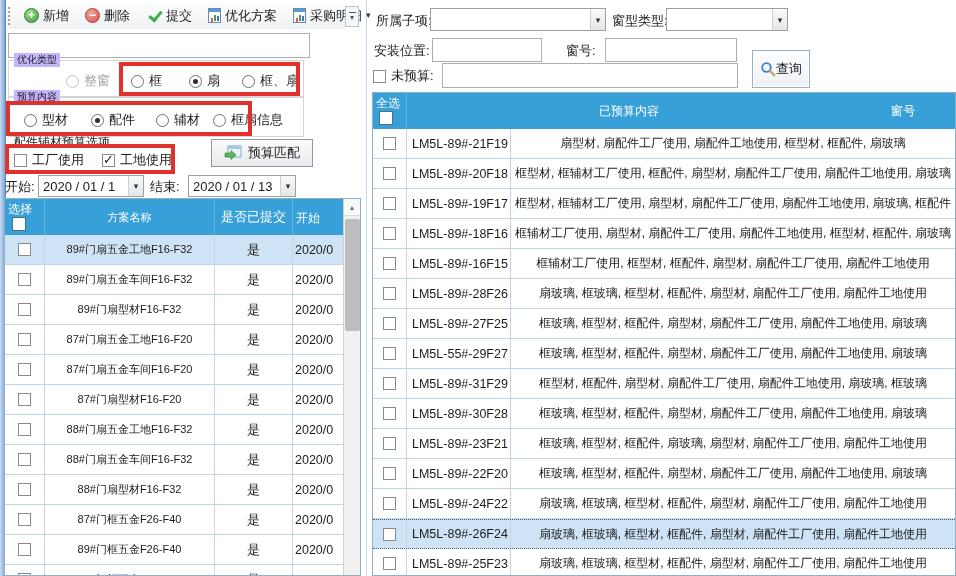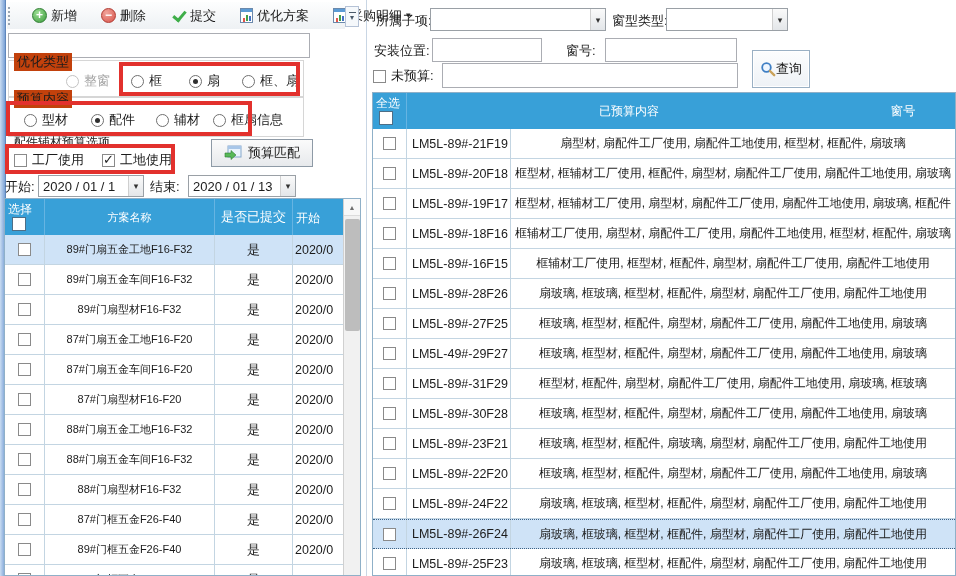--- a/index.html
+++ b/index.html
@@ -7,21 +7,21 @@
 body{font-family:"Liberation Sans","DejaVu Sans",sans-serif}
 #app{position:relative;width:956px;height:576px;background:#fff;overflow:hidden;font-size:13px;color:#1b1b1b;
  --hdr:#38a0d8;--sel:#cfe3f7;--red:#e2312d;--grid:#c3d5e2}
 .abs{position:absolute}
 
 
 .dock-strip{left:0;top:0;width:6px;height:576px;background:linear-gradient(90deg,#c9dcf2,#7ba2d6);border-right:1px solid #5f87bc}
 .vsep{left:366px;top:0;width:1px;height:576px;background:#c9d6e4}
 
 
-.toolbar{left:7px;top:2px;width:338px;height:27px;display:flex;align-items:center;gap:12px;background:linear-gradient(#fdfefe,#eef1f4)}
+.toolbar{left:7px;top:2px;width:338px;height:27px;display:flex;align-items:center;gap:4px;background:linear-gradient(#fdfefe,#eef1f4)}
 .grip{width:4px;height:18px;border-left:2px dotted #9aa5b1;margin:0 4px 0 1px}
 .tbtn{display:flex;align-items:center;gap:4px;padding:3px 5px;border:1px solid transparent;border-radius:2px;cursor:default;white-space:nowrap}
 .ticon{position:relative;display:inline-block}
 .icon-add,.icon-del{width:15px;height:15px;border-radius:50%;color:#fff;font-weight:bold;text-align:center;line-height:14px;font-size:12px}
 .icon-add{background:radial-gradient(circle at 35% 30%,#9ade92,#3f9e3f);border:1px solid #2e7d32}
 .icon-del{background:radial-gradient(circle at 35% 30%,#f0a49b,#d9534a);border:1px solid #b03a31}
 .icon-add::after{content:"+";display:block;margin-top:-1px}
 .icon-del::after{content:"−";display:block;margin-top:-1px}
 .icon-check{width:16px;height:14px}
 .icon-check::after{content:"";position:absolute;left:3px;top:2px;width:10px;height:5px;border-left:3px solid #3fae49;border-bottom:3px solid #3fae49;transform:rotate(-50deg)}
@@ -37,21 +37,21 @@
 
 .tinput{border:1px solid #abadb3;background:#fff;padding:0 4px;font:inherit;color:#1b1b1b;outline:none}
 .search-input{left:8px;top:33px;width:302px;height:25px}
 .combo,.dtp{border:1px solid #9aa0a6;background:#fff;display:flex;align-items:center}
 .cval{flex:1;padding:0 4px;white-space:nowrap;overflow:hidden}
 .dd{width:15px;align-self:stretch;border-left:1px solid #cfcfcf;background:linear-gradient(#fafafa,#e3e6e9);display:flex;align-items:center;justify-content:center}
 .dd::after{content:"▾";font-size:9px;color:#333}
 
 
 .group{border:1px solid #d6d6d6}
-.group-label{background:#c2410c;padding:0 3px;font-size:13px}
+.group-label{background:#c4b5fd;padding:0 3px;font-size:10px}
 .small-label{font-size:12px;color:#222}
 .opt{display:flex;align-items:center;gap:5px;white-space:nowrap}
 .radio{width:13px;height:13px;border:1px solid #707070;border-radius:50%;background:#fff;position:relative;flex:0 0 auto}
 .radio.on::after{content:"";position:absolute;left:3px;top:3px;width:5px;height:5px;border-radius:50%;background:#2f2f2f}
 .radio.disabled{border-color:#c3c3c3}
 .optlab.disabled{color:#a3a3a3}
 .cb{width:13px;height:13px;border:1px solid #8a8a8a;background:#fff;position:relative;display:inline-block;flex:0 0 auto}
 .cb.checked::after{content:"✓";position:absolute;left:0;top:-3px;font-size:13px;font-weight:bold;color:#222}
 .hl{border:4px solid var(--red);pointer-events:none;z-index:10}
 
@@ -394,21 +394,21 @@
           <div class="c gr-sel">
             <span class="cb"></span>
           </div>
           <div class="c gr-no">LM5L-89#-27F25</div>
           <div class="c gr-content">框玻璃, 框型材, 框配件, 扇型材, 扇配件工厂使用, 扇配件工地使用, 扇玻璃</div>
         </div>
         <div class="rrow">
           <div class="c gr-sel">
             <span class="cb"></span>
           </div>
-          <div class="c gr-no">LM5L-49#-29F27</div>
+          <div class="c gr-no">LM5L-55#-29F27</div>
           <div class="c gr-content">框玻璃, 框型材, 框配件, 扇型材, 扇配件工厂使用, 扇配件工地使用, 扇玻璃</div>
         </div>
         <div class="rrow">
           <div class="c gr-sel">
             <span class="cb"></span>
           </div>
           <div class="c gr-no">LM5L-89#-31F29</div>
           <div class="c gr-content">框型材, 框配件, 扇型材, 扇配件工厂使用, 扇配件工地使用, 扇玻璃, 框玻璃</div>
         </div>
         <div class="rrow">

